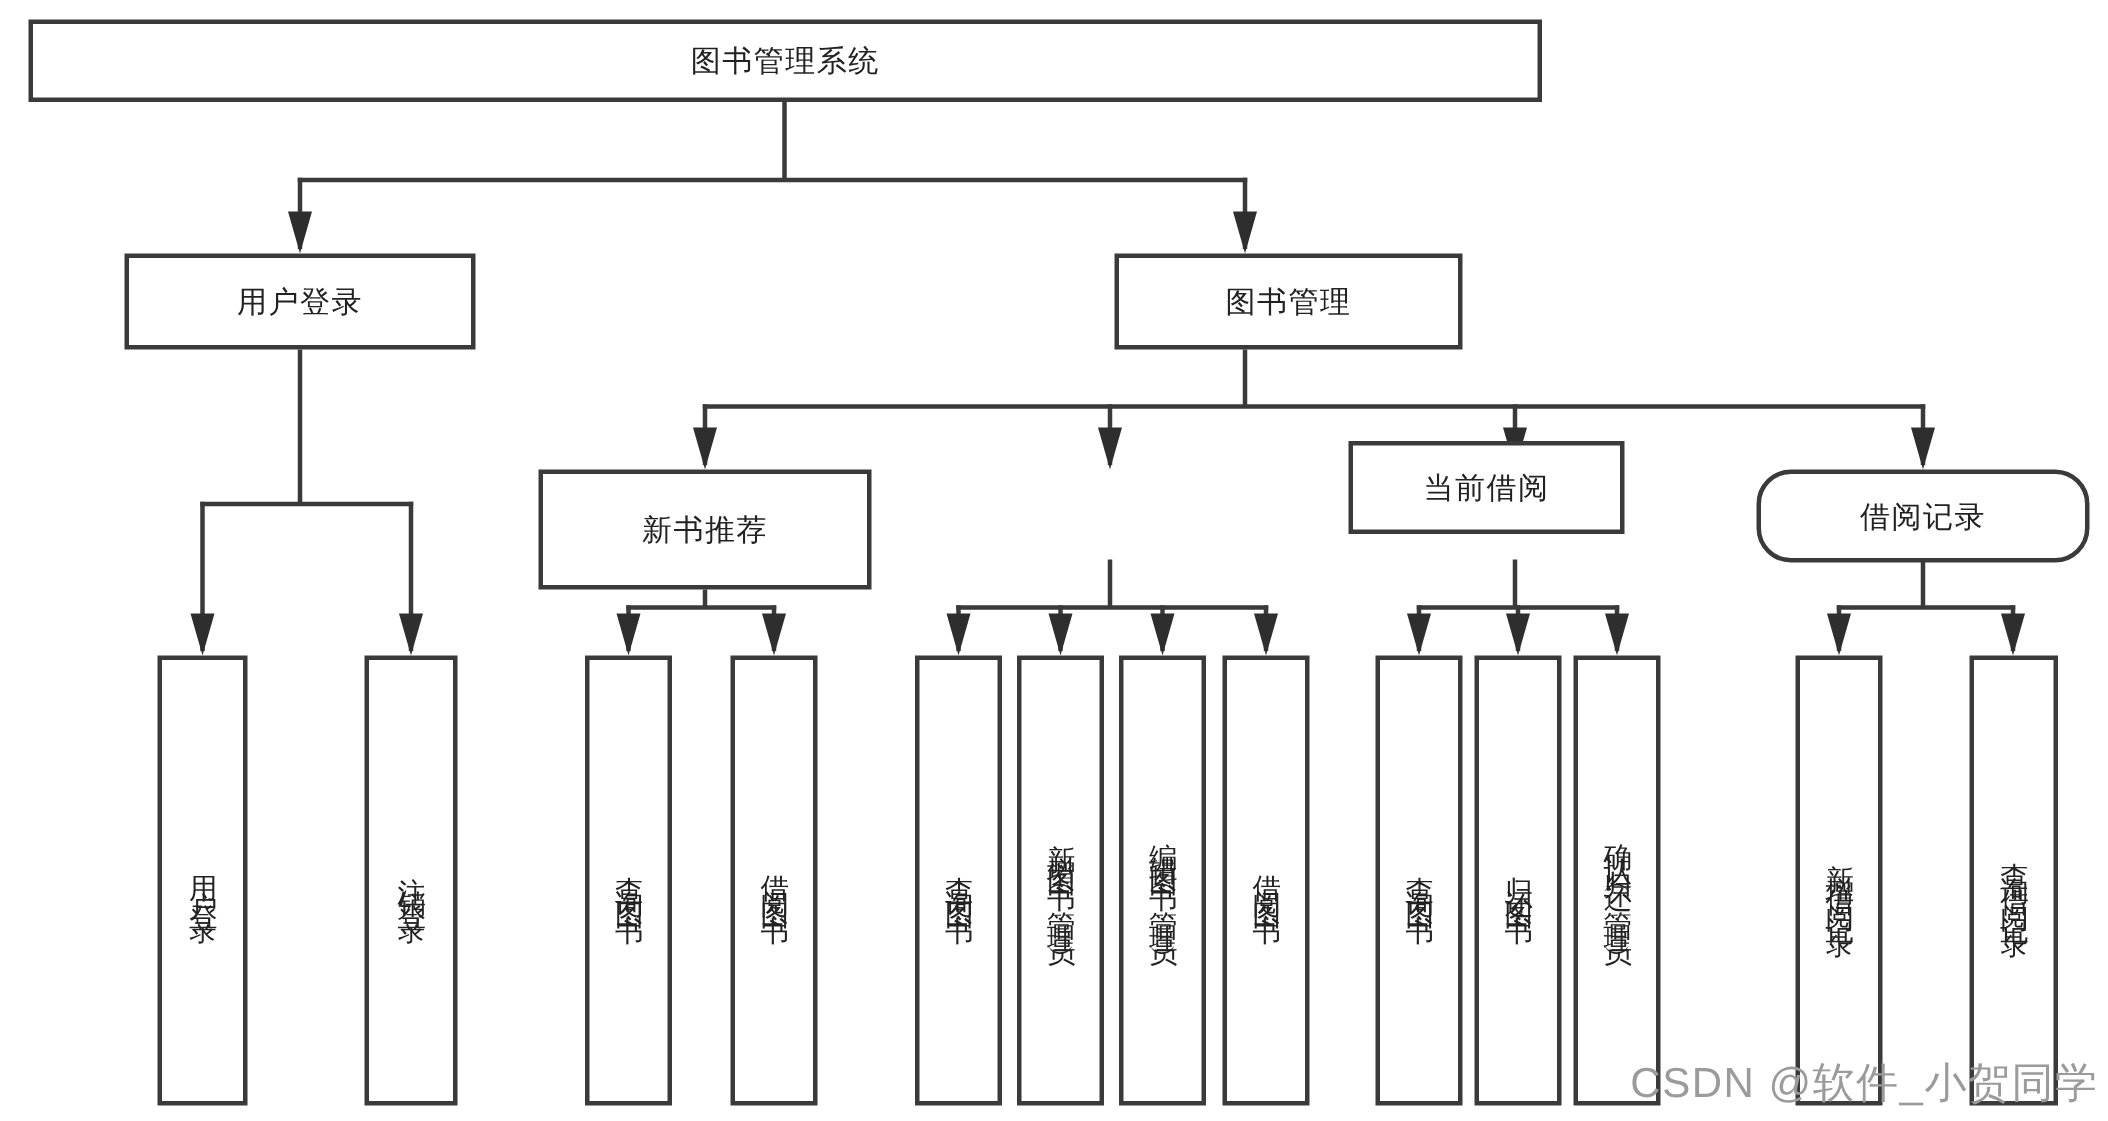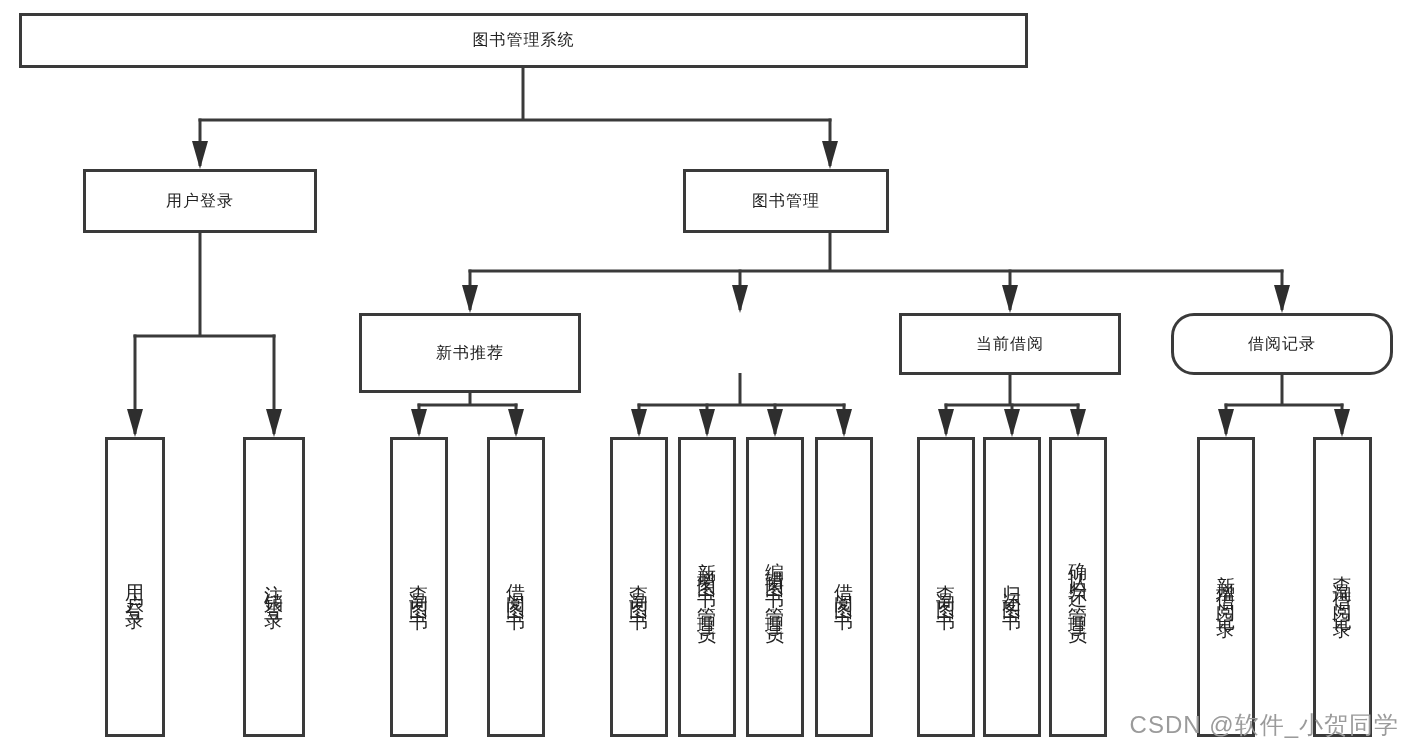--- a/index.html
+++ b/index.html
@@ -21,38 +21,38 @@
     position: absolute;
     box-sizing: border-box;
     background: #ffffff;
     border: 3px solid #3a3a3a;
     display: flex;
     align-items: center;
     justify-content: center;
     text-align: center;
   }
   .hnode {
-    font-size: 16px;
+    font-size: 20px;
     letter-spacing: 1px;
     white-space: nowrap;
     text-align: center;
   }
   .vnode {
     writing-mode: vertical-rl;
     text-orientation: mixed;
     font-size: 19px;
     letter-spacing: 9px;
     line-height: 1;
     white-space: nowrap;
   }
   .watermark {
     position: absolute;
     right: 6px;
     bottom: 6px;
-    font-size: 24px;
+    font-size: 28px;
     color: #9b9b9b;
     letter-spacing: 1px;
     white-space: nowrap;
   }
 </style>
 </head>
 <body>
 
 <div id="canvas">
 
@@ -114,24 +114,24 @@
     <line x1="1224.5" y1="405" x2="1343.5" y2="405"></line>
     <line x1="1226" y1="403.5" x2="1226" y2="434"></line>
     <polygon points="1218,409 1234,409 1226,437" stroke="none"></polygon>
     <line x1="1342" y1="403.5" x2="1342" y2="434"></line>
     <polygon points="1334,409 1350,409 1342,437" stroke="none"></polygon>
   </svg>
 
   <div class="node hnode" style="left:19px; top:13px; width:1009px; height:55px;">图书管理系统</div>
 
   <div class="node hnode" style="left:83px; top:169px; width:234px; height:64px;">用户登录</div>
-  <div class="node hnode" style="left:683px; top:169px; width:206px; height:64px;">图书管理</div>
+  <div class="node hnode" style="left:743px; top:169px; width:232px; height:64px;">图书管理</div>
 
   <div class="node hnode" style="left:359px; top:313px; width:222px; height:80px;">新书推荐</div>
-  <div class="node hnode" style="left:899px; top:313px; width:222px; height:62px;">当前借阅</div>
+  <div class="node hnode" style="left:899px; top:294px; width:184px; height:62px;">当前借阅</div>
   <div class="node hnode" style="left:1171px; top:313px; width:222px; height:62px;border-radius:23px;">借阅记录</div>
 
   <div class="node vnode" style="left:105px; top:437px; width:60px; height:300px;">用户登录</div>
   <div class="node vnode" style="left:243px; top:437px; width:62px; height:300px;">注销登录</div>
 
   <div class="node vnode" style="left:390px; top:437px; width:58px; height:300px;">查询图书</div>
   <div class="node vnode" style="left:487px; top:437px; width:58px; height:300px;">借阅图书</div>
 
   <div class="node vnode" style="left:610px; top:437px; width:58px; height:300px;">查询图书</div>
   <div class="node vnode" style="left:678px; top:437px; width:58px; height:300px;">新增图书（管理员）</div>

